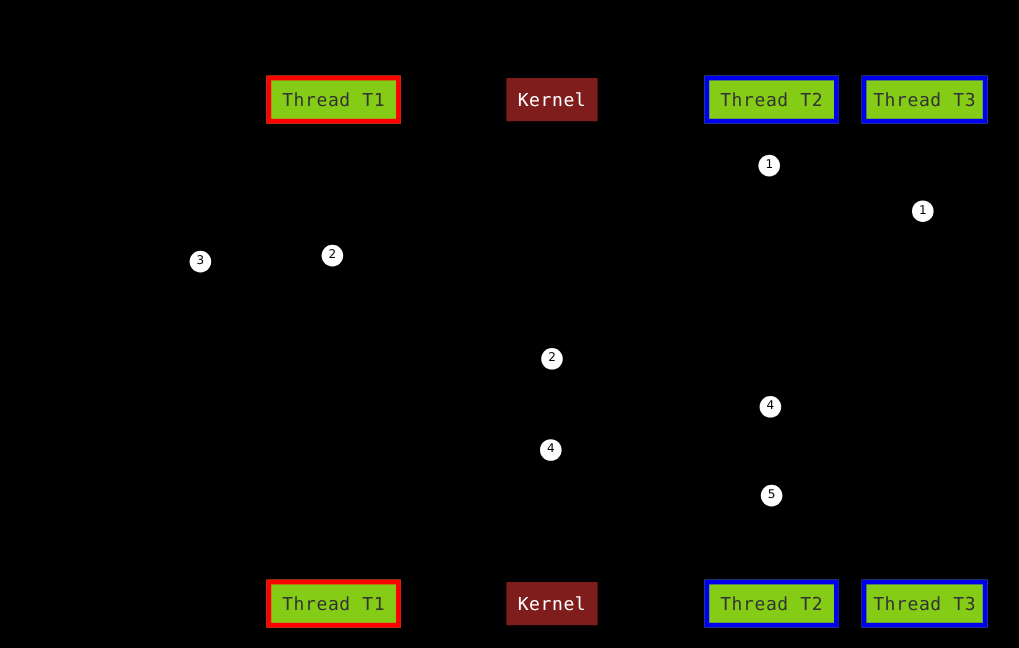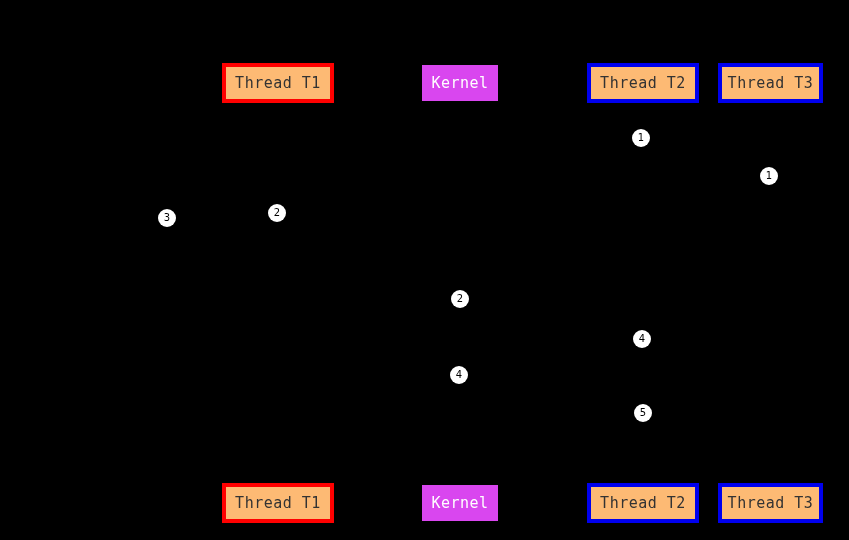--- a/index.html
+++ b/index.html
@@ -24,29 +24,29 @@
     display: flex;
     align-items: center;
     justify-content: center;
     font-family: "DejaVu Sans Mono", "Liberation Mono", monospace;
     font-size: 15px;
     letter-spacing: 0.5px;
     white-space: nowrap;
     line-height: 1;
   }
   .participant.boxed {
-    background: #fdba74;
+    background: #84cc16;
     color: #333333;
     border-style: solid;
     border-width: 4px;
   }
   .participant.red   { border-color: #ff0000; }
   .participant.blue  { border-color: #0000ee; align-items: center; }
   .participant.filled {
-    background: #d946ef;
+    background: #7f1d1d;
     color: #ffffff;
     border: none;
   }
 
   
   .lifeline {
     position: absolute;
     width: 1px;
     background: #000000;
   }

